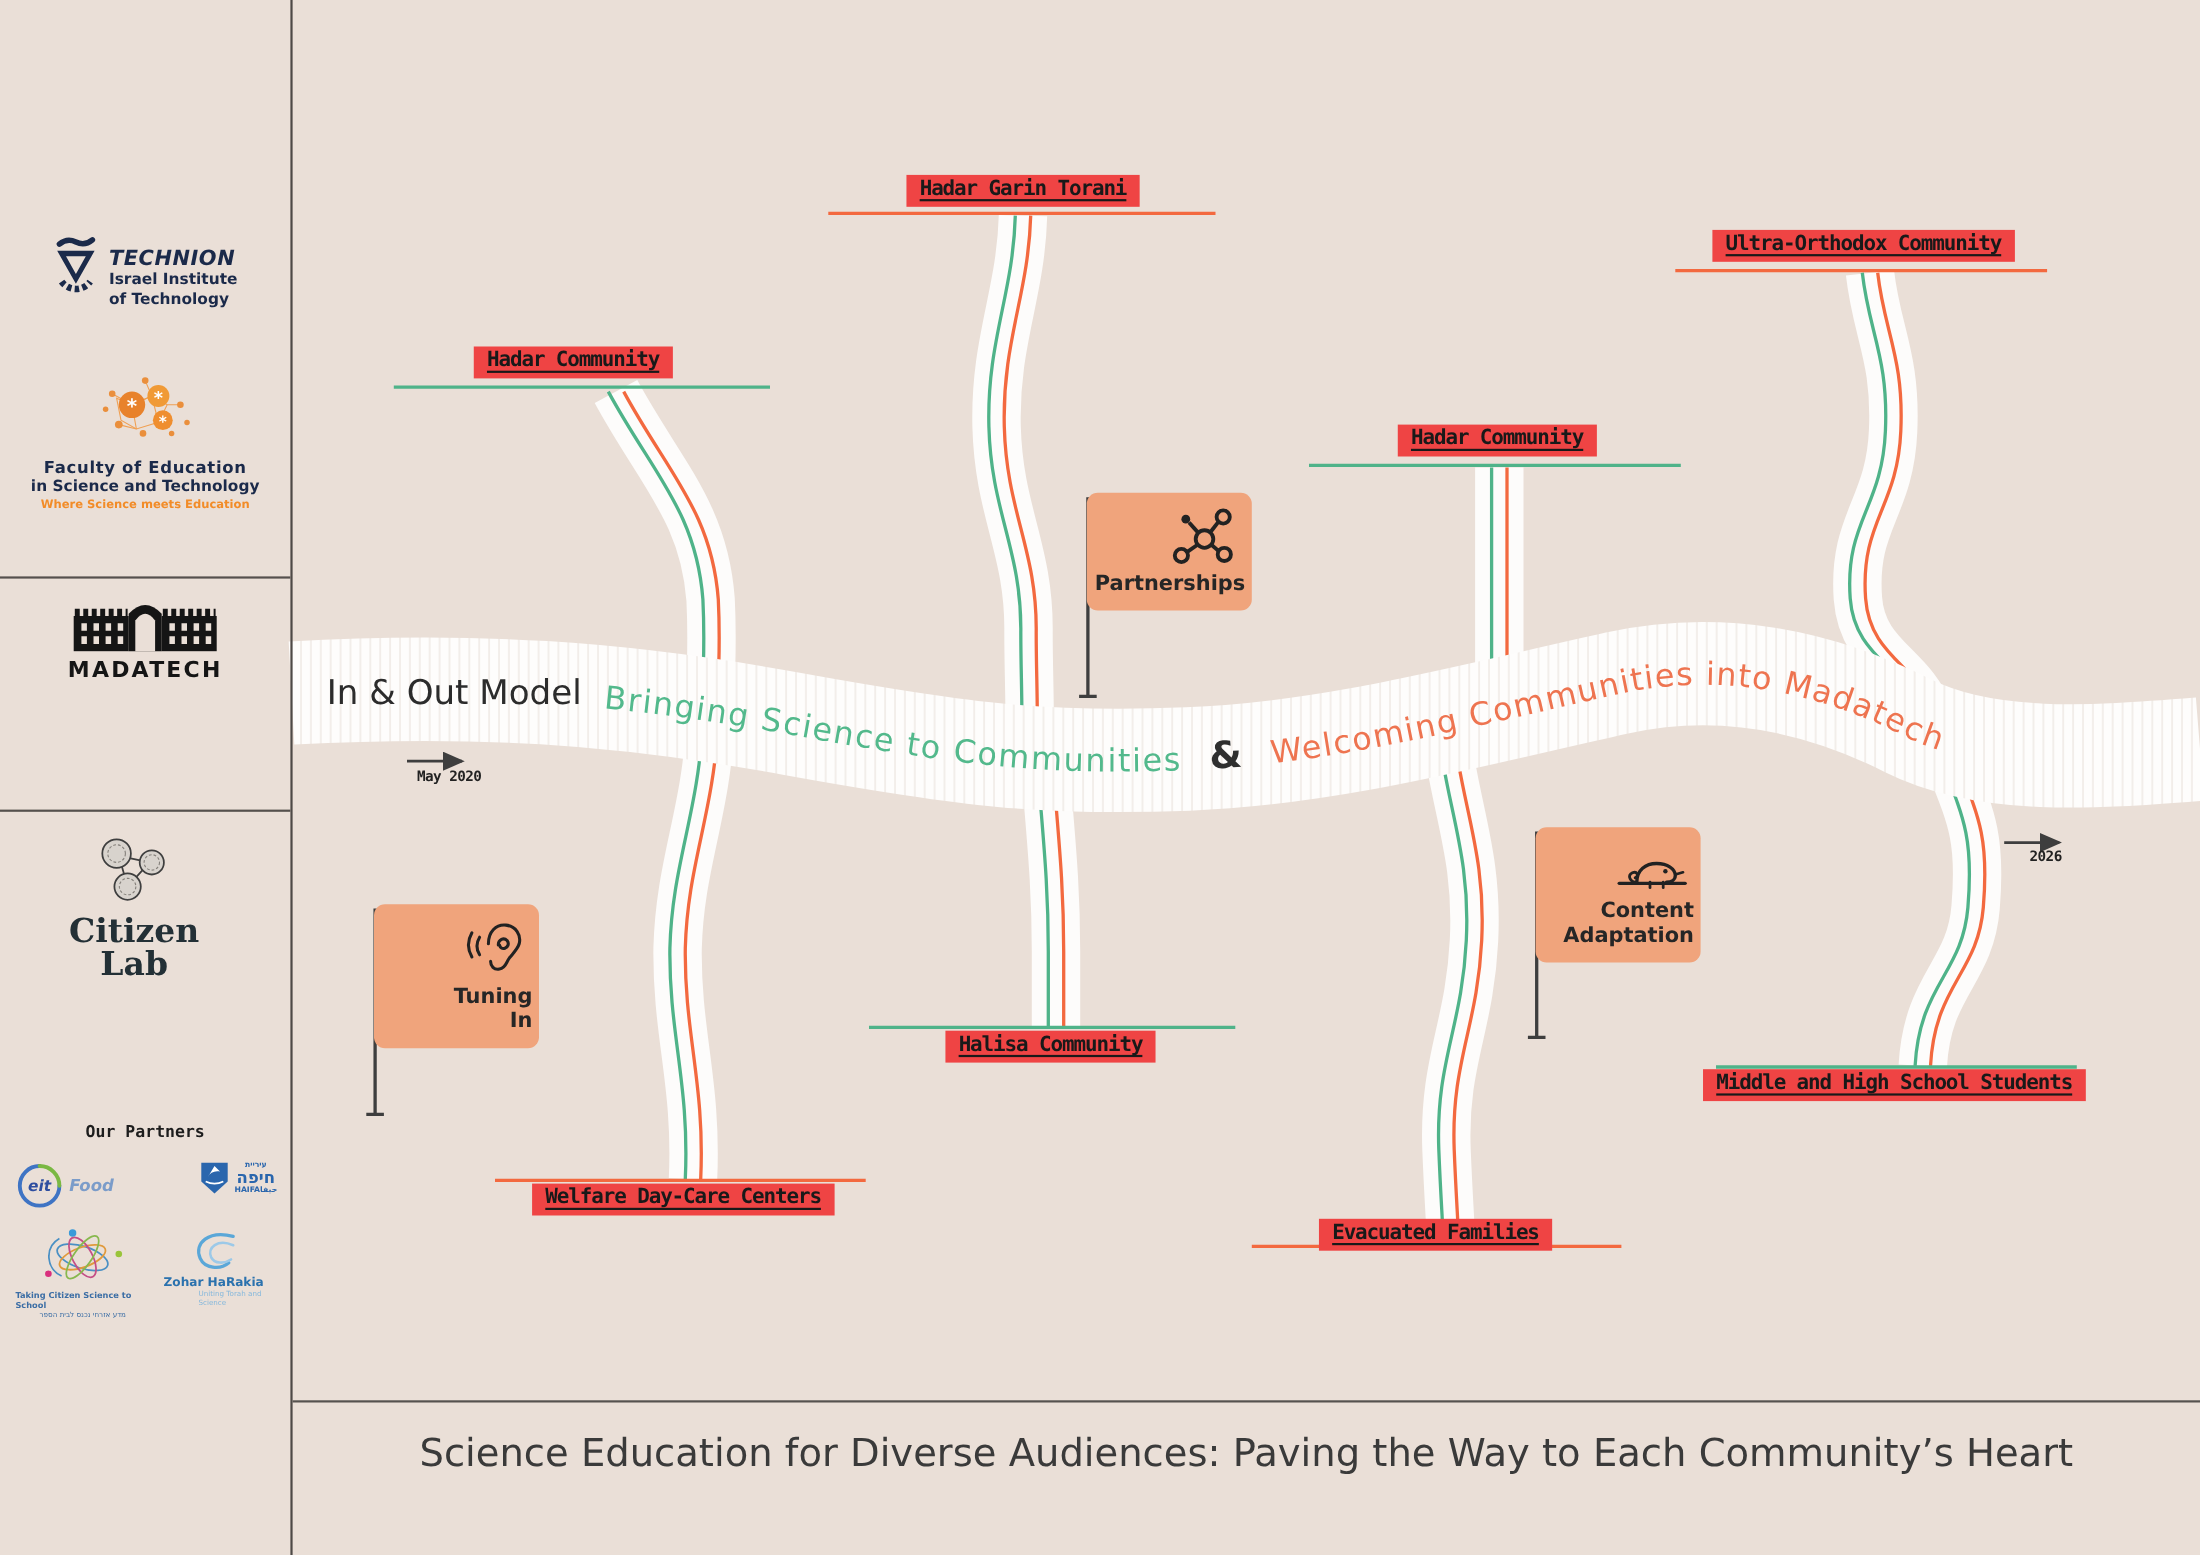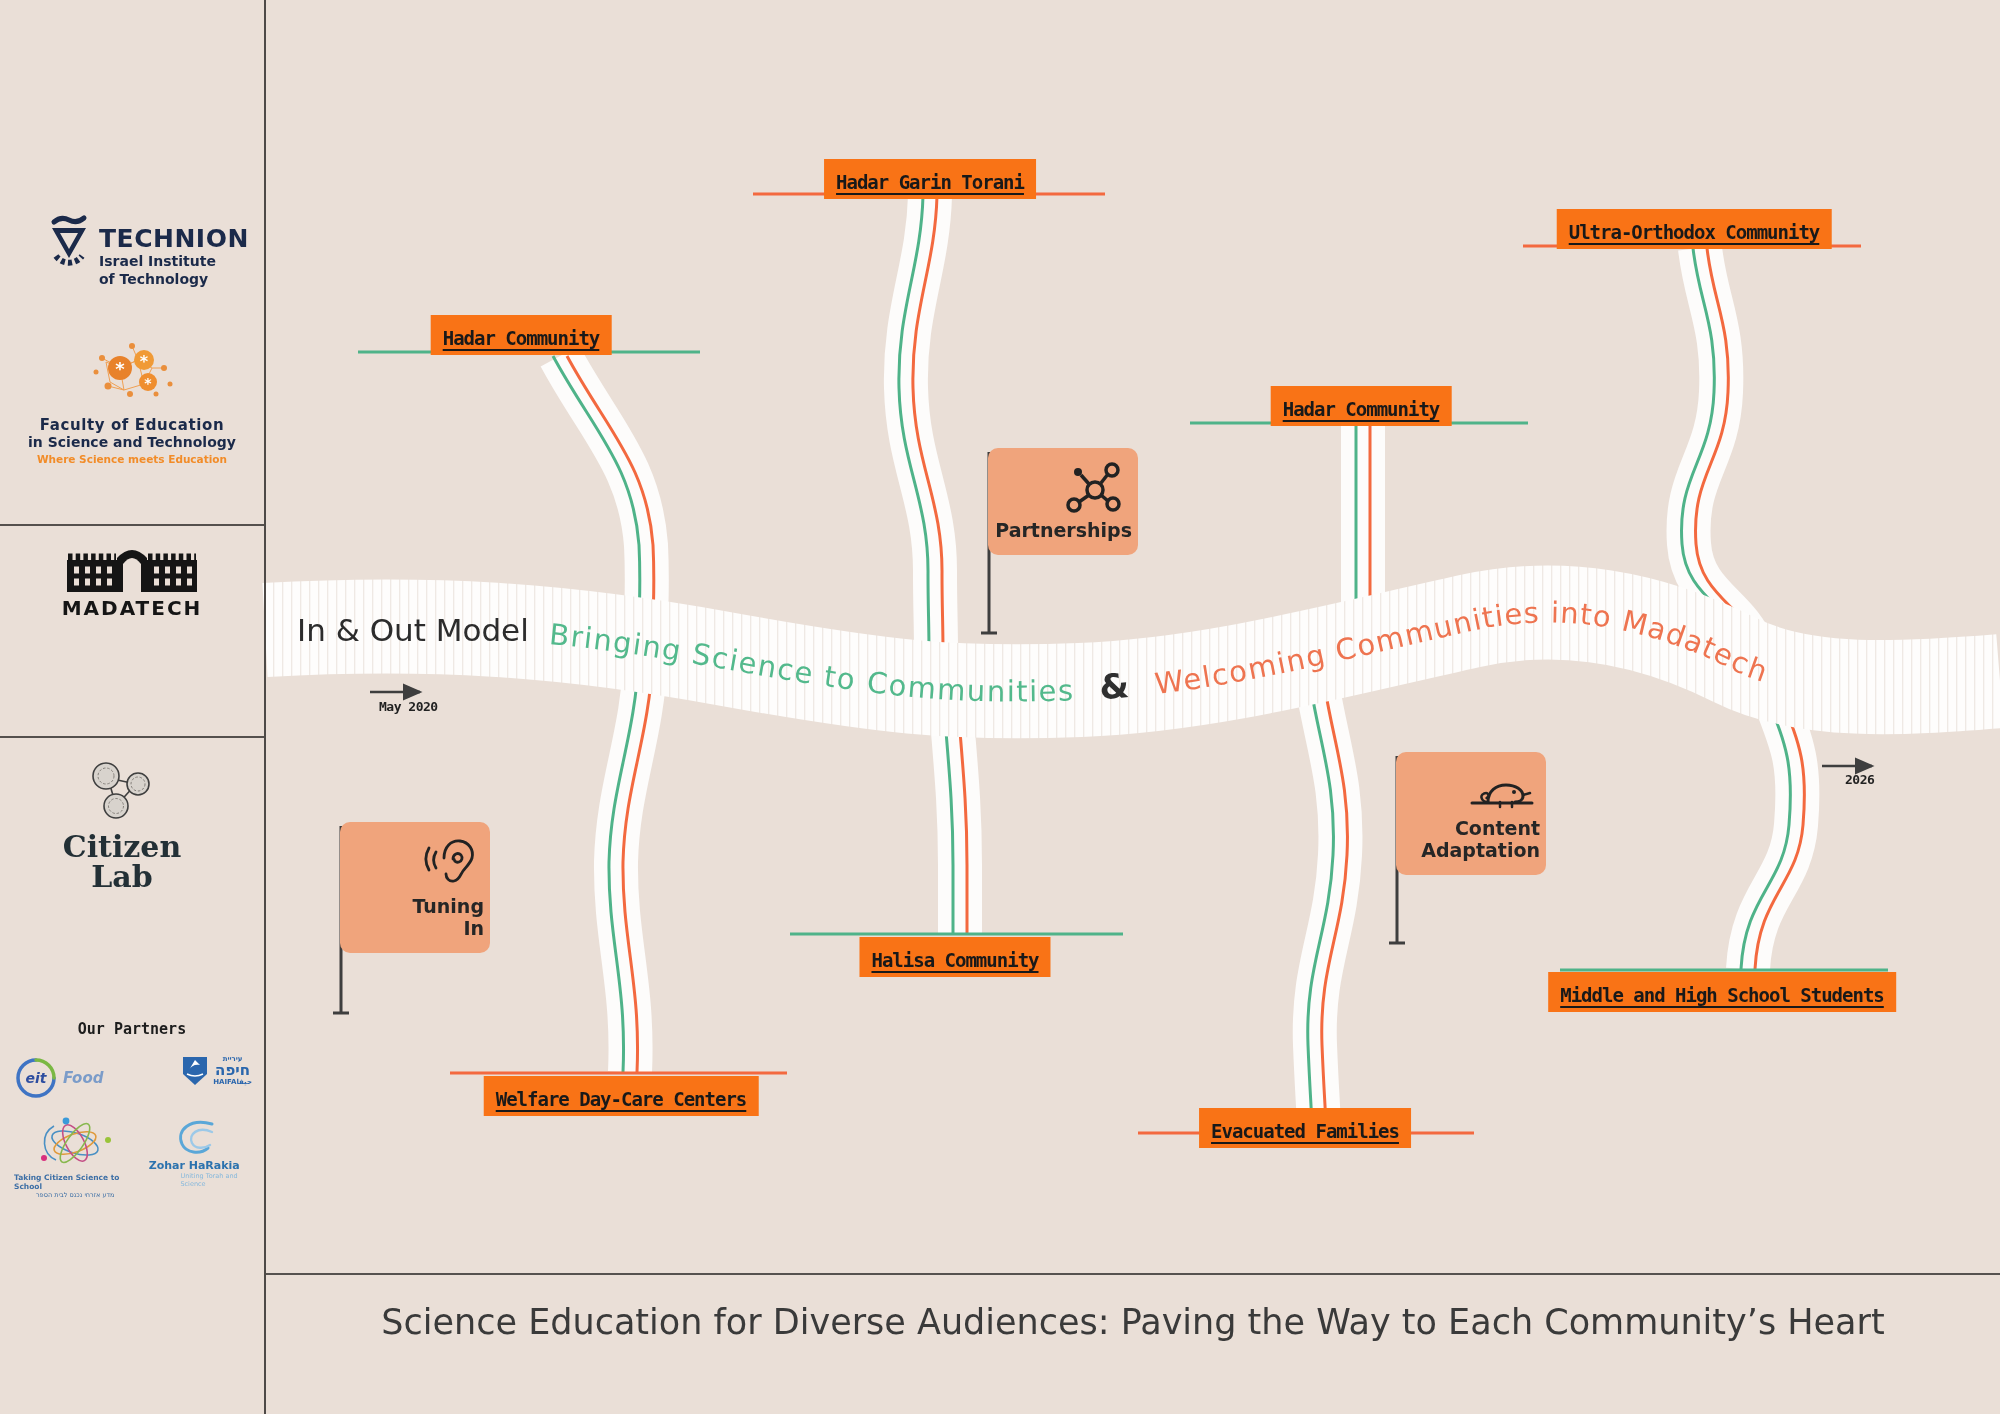--- a/index.html
+++ b/index.html
@@ -6,21 +6,21 @@
   .stage{position:relative;width:2000px;height:1414px;background:#eadfd7;overflow:hidden;
          font-family:"DejaVu Sans",sans-serif;}
 
   
   .sidebar{position:absolute;left:0;top:0;width:264px;height:1414px;border-right:2px solid #4e4a47;}
   .sb-divider{position:absolute;left:0;width:264px;border-top:2px solid #55504d;}
   .sb-div1{top:524px;} .sb-div2{top:736px;}
 
   .technion{position:absolute;top:212px;left:48px;display:flex;gap:9px;align-items:flex-start;}
   .technion-text{padding-top:12px;color:#1b2a4a;}
-  .t-name{font-size:25px;font-weight:800;letter-spacing:.5px;}
+  .t-name{font-size:19px;font-weight:800;letter-spacing:.5px;font-style:italic;}
   .t-sub{font-size:14px;font-weight:600;line-height:1.25;}
 
   .faculty{position:absolute;top:338px;left:0;width:264px;text-align:center;}
   .f-line1{font-size:15px;font-weight:800;color:#1b2a4a;letter-spacing:.6px;margin-top:2px;}
   .f-line2{font-size:14px;font-weight:800;color:#1b2a4a;}
   .f-tag{font-size:10.5px;font-weight:800;color:#f28c28;margin-top:3px;}
 
   .madatech{position:absolute;top:548px;left:0;width:264px;text-align:center;}
   .m-name{font-size:20px;font-weight:800;letter-spacing:2px;color:#151515;margin-top:-2px;}
 
@@ -39,22 +39,22 @@
   .haifa-en{font-size:7px;font-weight:700;}
   .partner-col{display:flex;flex-direction:column;align-items:center;}
   .css-cap1{font-size:7.5px;font-weight:700;color:#3c6ea5;margin-top:1px;}
   .css-cap2{font-size:6.5px;color:#3c6ea5;}
   .zohar-name{font-size:11px;font-weight:800;color:#2b72ae;margin-top:1px;}
   .zohar-cap{font-size:6.5px;color:#86b8dc;margin-left:44px;}
 
   
   .diagram{position:absolute;left:0;top:0;}
 
-  .branch-label{position:absolute;transform:translateX(-50%);background:#f97316;
-    padding:12px 12px 6px;font-family:"DejaVu Sans Mono",monospace;font-size:19px;font-weight:700;
+  .branch-label{position:absolute;transform:translateX(-50%);background:#ef4444;
+    padding:1px 12px 6px;font-family:"DejaVu Sans Mono",monospace;font-size:19px;font-weight:700;
     letter-spacing:-1px;color:#191919;text-decoration:underline;text-decoration-thickness:2px;
     text-underline-offset:4px;white-space:nowrap;}
   .lbl-hadar-community{left:521px;top:315px;}
   .lbl-garin{left:930px;top:159px;}
   .lbl-yodfat{left:1361px;top:386px;}
   .lbl-ultra{left:1694px;top:209px;}
   .lbl-halisa{left:955px;top:937px;}
   .lbl-welfare{left:621px;top:1076px;}
   .lbl-evacuated{left:1305px;top:1108px;}
   .lbl-middlehigh{left:1722px;top:972px;}

